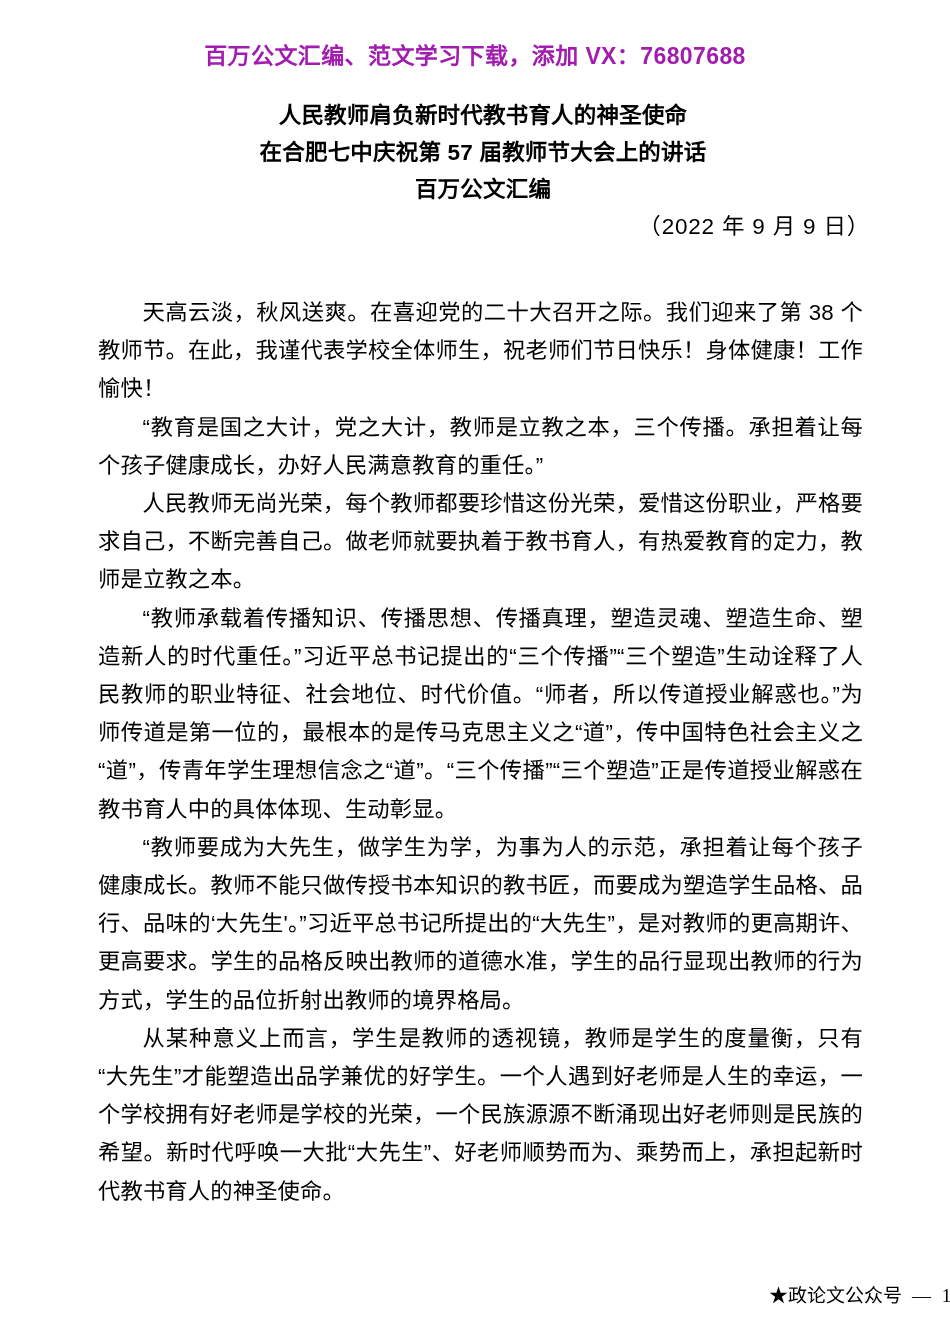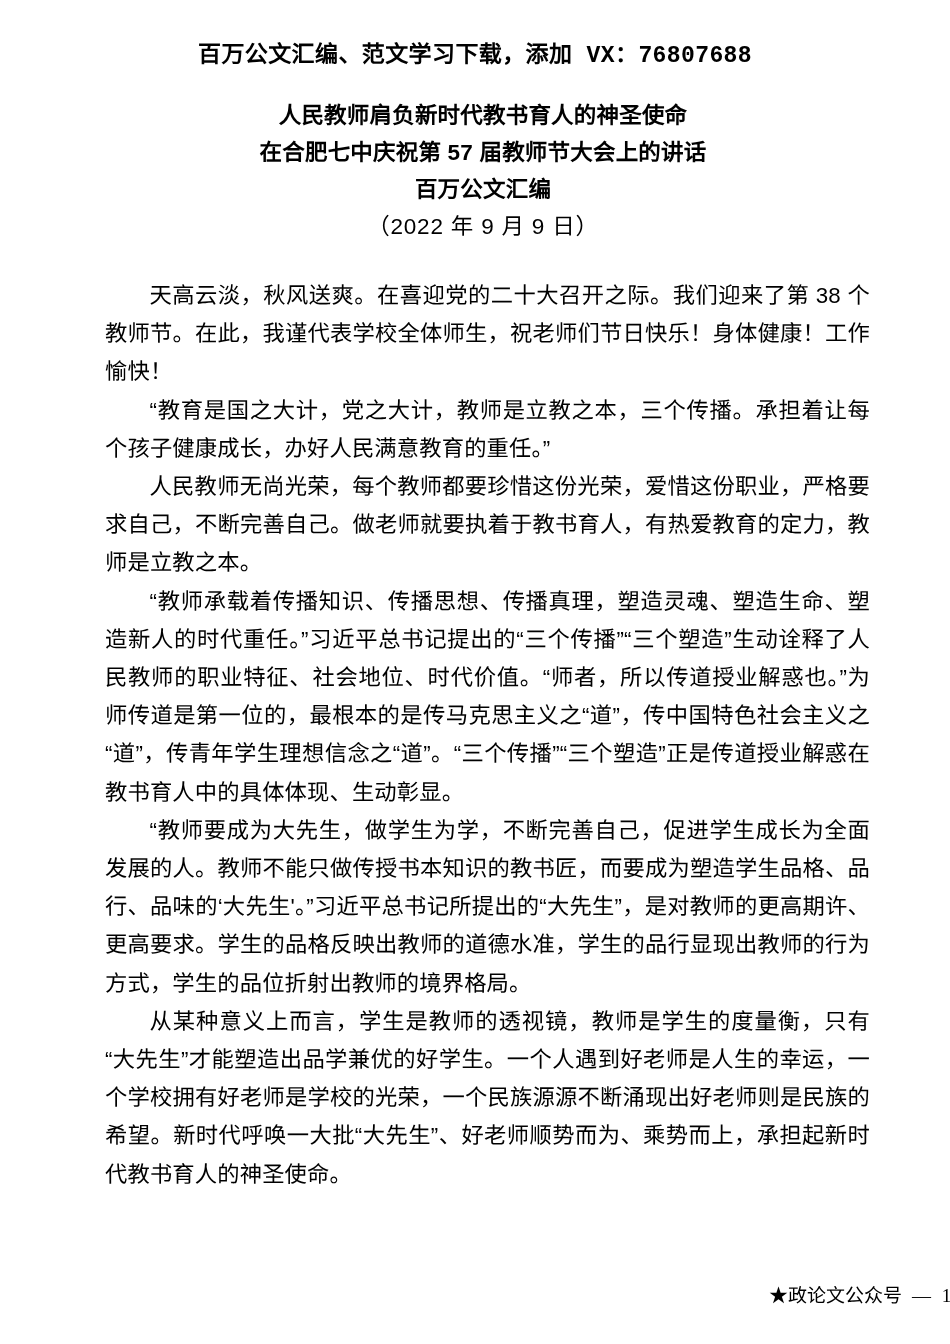--- a/index.html
+++ b/index.html
@@ -52,29 +52,29 @@
   .title-line {
     font-size: 22.5px;
     font-weight: 700;
     line-height: 37px;
     letter-spacing: 0.2px;
     white-space: nowrap;
   }
   .title-line.date {
     font-weight: 400;
     letter-spacing: 0.8px;
+    text-align: right;
   }
 
   
   .body-text {
     position: absolute;
     left: 98px;
-    top: 277px;
+    top: 294px;
     width: 765px;
-    margin-left: 7px;
   }
   .para {
     font-size: 22.3px;
     line-height: 38.2px;
     text-align: justify;
     text-justify: inter-character;
     text-indent: 2em;
     margin: 0;
     letter-spacing: 0.15px;
     word-break: break-all;
@@ -99,35 +99,35 @@
     transform: translateX(190px);
   }
   .footer-mark { letter-spacing: 0px; }
   .footer-page { margin-left: 10px; letter-spacing: 3px; }
 </style>
 </head>
 <body>
 
 <div class="page">
 
-  <div class="promo-banner" style="color: #000000; font-family: Liberation Mono, monospace;">百万公文汇编、范文学习下载，添加 VX：76807688</div>
+  <div class="promo-banner" style="color: #a21caf;">百万公文汇编、范文学习下载，添加 VX：76807688</div>
 
   <div class="title-block">
     <div class="title-line">人民教师肩负新时代教书育人的神圣使命</div>
     <div class="title-line">在合肥七中庆祝第 57 届教师节大会上的讲话</div>
     <div class="title-line">百万公文汇编</div>
     <div class="title-line date">（2022 年 9 月 9 日）</div>
   </div>
 
   <div class="body-text">
     <p class="para">天高云淡，秋风送爽。在喜迎党的二十大召开之际。我们迎来了第 38 个教师节。在此，我谨代表学校全体师生，祝老师们节日快乐！身体健康！工作愉快！</p>
     <p class="para">“教育是国之大计，党之大计，教师是立教之本，三个传播。承担着让每个孩子健康成长，办好人民满意教育的重任。”</p>
     <p class="para">人民教师无尚光荣，每个教师都要珍惜这份光荣，爱惜这份职业，严格要求自己，不断完善自己。做老师就要执着于教书育人，有热爱教育的定力，教师是立教之本。</p>
     <p class="para">“教师承载着传播知识、传播思想、传播真理，塑造灵魂、塑造生命、塑造新人的时代重任。”习近平总书记提出的“三个传播”“三个塑造”生动诠释了人民教师的职业特征、社会地位、时代价值。“师者，所以传道授业解惑也。”为师传道是第一位的，最根本的是传马克思主义之“道”，传中国特色社会主义之“道”，传青年学生理想信念之“道”。“三个传播”“三个塑造”正是传道授业解惑在教书育人中的具体体现、生动彰显。</p>
-    <p class="para">“教师要成为大先生，做学生为学，不断完善自己，促进学生成长为全面发展的人。教师不能只做传授书本知识的教书匠，而要成为塑造学生品格、品行、品味的‘大先生'。”习近平总书记所提出的“大先生”，是对教师的更高期许、更高要求。学生的品格反映出教师的道德水准，学生的品行显现出教师的行为方式，学生的品位折射出教师的境界格局。</p>
+    <p class="para">“教师要成为大先生，做学生为学，为事为人的示范，承担着让每个孩子健康成长。教师不能只做传授书本知识的教书匠，而要成为塑造学生品格、品行、品味的‘大先生'。”习近平总书记所提出的“大先生”，是对教师的更高期许、更高要求。学生的品格反映出教师的道德水准，学生的品行显现出教师的行为方式，学生的品位折射出教师的境界格局。</p>
     <p class="para">从某种意义上而言，学生是教师的透视镜，教师是学生的度量衡，只有“大先生”才能塑造出品学兼优的好学生。一个人遇到好老师是人生的幸运，一个学校拥有好老师是学校的光荣，一个民族源源不断涌现出好老师则是民族的希望。新时代呼唤一大批“大先生”、好老师顺势而为、乘势而上，承担起新时代教书育人的神圣使命。</p>
   </div>
 
   <div class="footer">
     <span class="footer-inner">
       <span class="footer-mark">★</span><span class="footer-mark">政论文公众号</span><span class="footer-page">— 1 —</span>
     </span>
   </div>
 
 </div>

